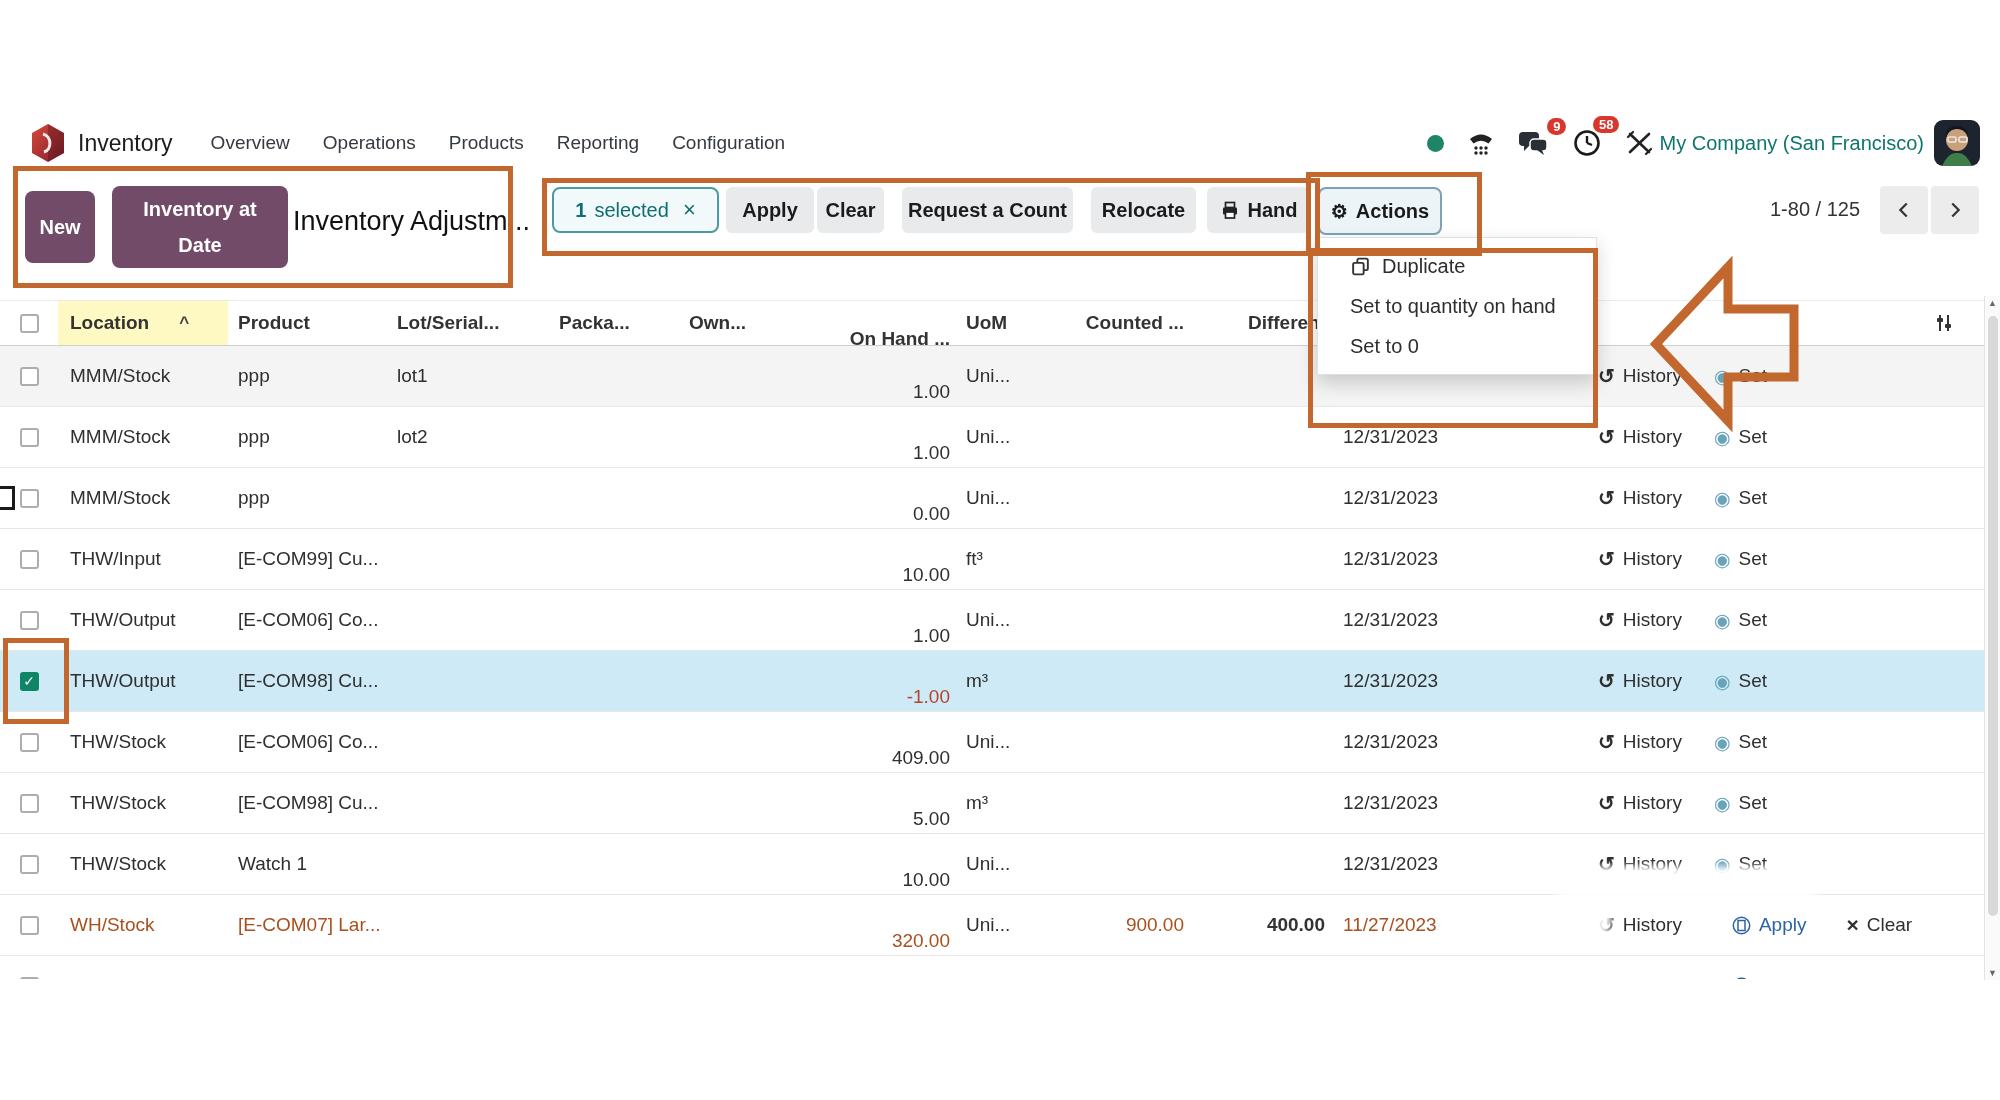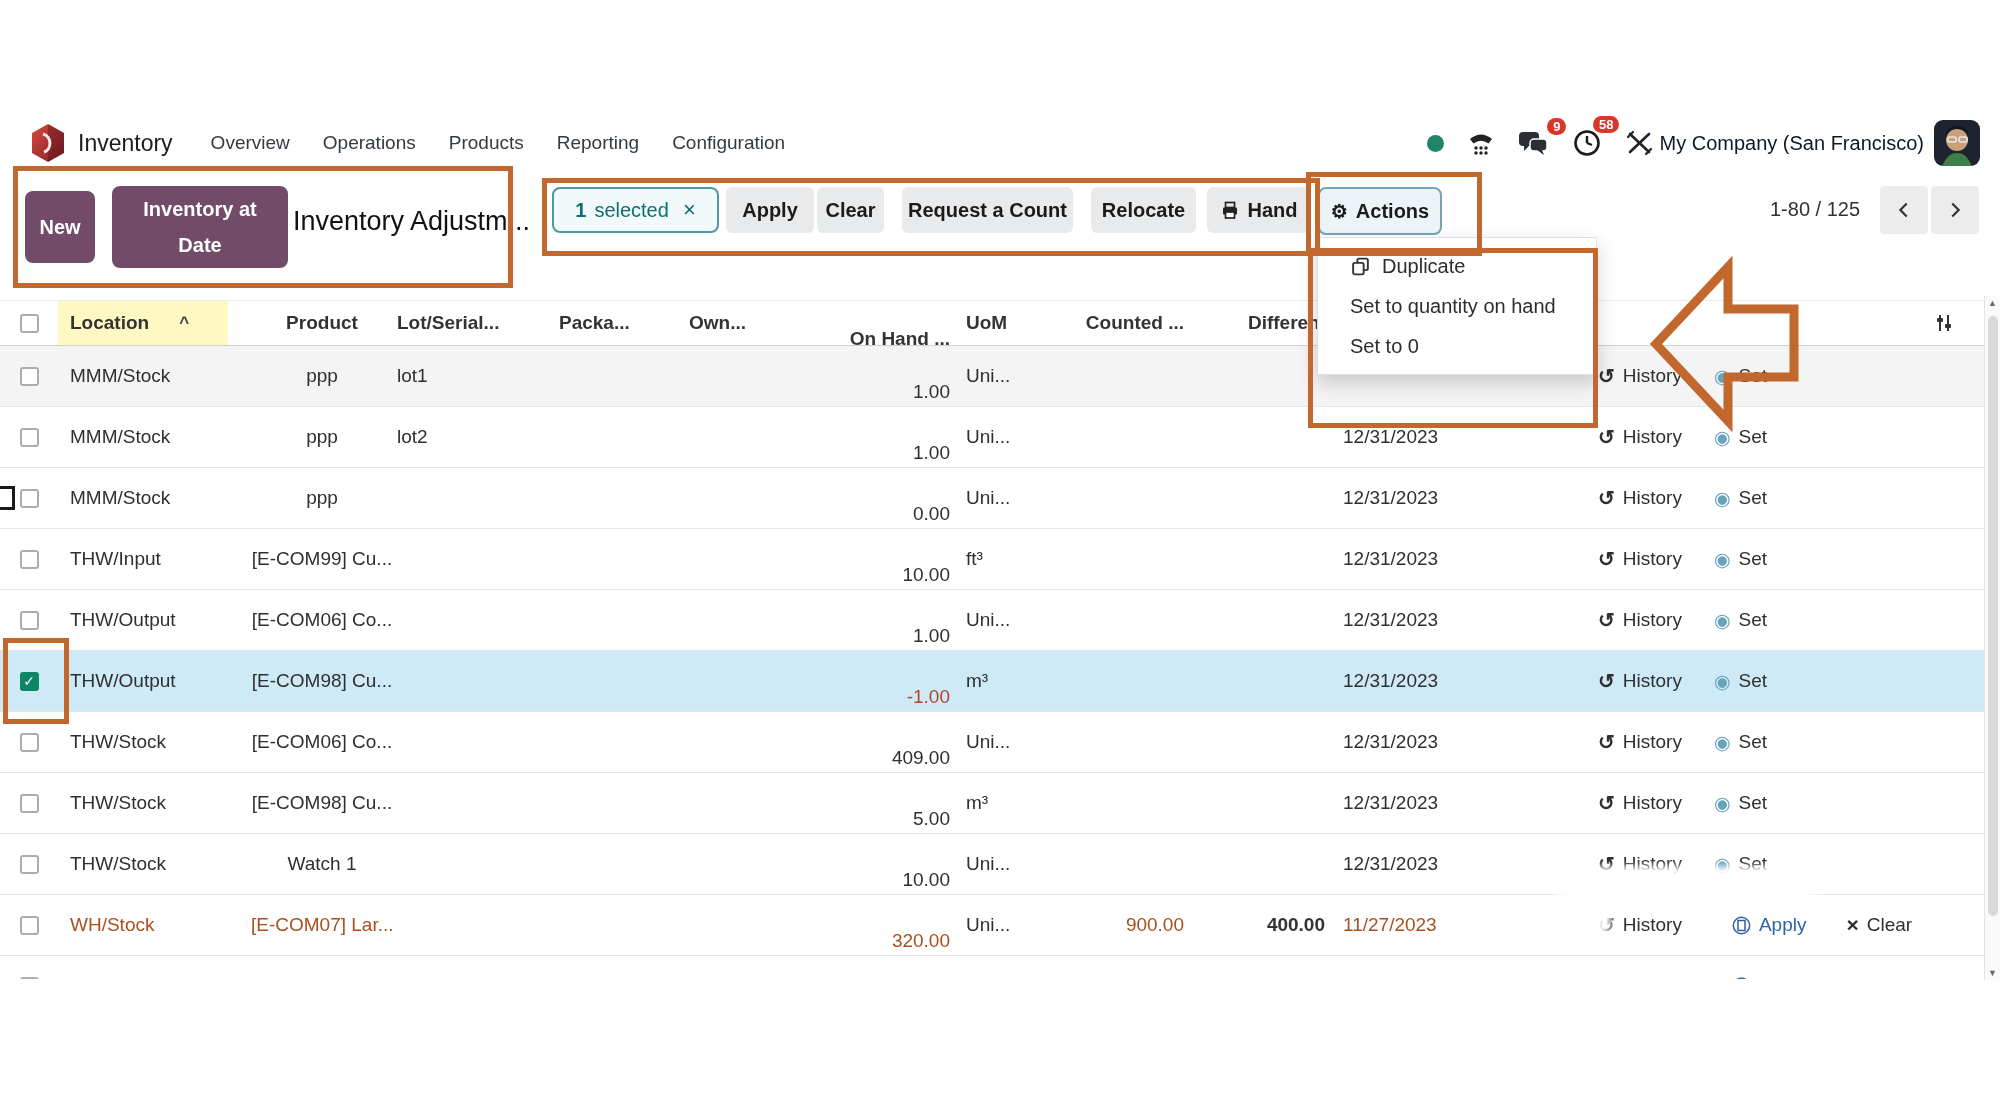--- a/index.html
+++ b/index.html
@@ -12,21 +12,21 @@
           padding:0 20px 0 30px;box-sizing:border-box;background:#fff;}
   .appname{font-size:23px;color:#1c1c1c;margin-left:12px;font-weight:500;}
   .menus{display:flex;gap:33px;margin-left:38px;}
   .menus span{font-size:19px;color:#343a40;cursor:pointer;}
   .nav-spacer{flex:1;}
   .navicons{display:flex;align-items:center;gap:23px;}
   .presence-dot{width:17px;height:17px;border-radius:50%;background:#1e8567;}
   .iconwrap{position:relative;display:inline-flex;align-items:center;}
   .badge{position:absolute;top:-12px;right:-16px;background:#d9372c;color:#fff;font-size:13px;
          font-weight:700;border-radius:10px;padding:2px 6px;line-height:13px;}
-  .company{font-size:20px;color:#0f172a;margin-left:6px;white-space:nowrap;}
+  .company{font-size:20px;color:#0f766e;margin-left:6px;white-space:nowrap;}
   .avatar{margin-left:10px;}
 
   
   .btn-primary{position:absolute;background:#714B67;color:#fff;border:none;border-radius:8px;
                font-family:"Liberation Sans",sans-serif;font-weight:700;font-size:20px;cursor:pointer;}
   .new-btn{left:25px;top:191px;width:70px;height:72px;}
   .date-btn{left:112px;top:186px;width:176px;height:82px;line-height:36px;padding:2px 10px;}
   .page-title{position:absolute;left:293px;top:206px;font-size:27px;font-weight:400;color:#111;margin:0;white-space:nowrap;}
 
   .selchip{position:absolute;left:552px;top:187px;width:167px;height:46px;box-sizing:border-box;
@@ -60,21 +60,21 @@
 
   
   .table-wrap{position:absolute;left:0;top:300px;width:1984px;height:678px;overflow:hidden;border-top:1px solid #ececec;background:#fff;}
   .thead{display:flex;height:44px;align-items:center;border-bottom:1px solid #cfcfcf;font-weight:700;color:#333;position:relative;}
   .trow{display:flex;height:60px;align-items:center;border-bottom:1px solid #e7e7e7;background:#fff;}
   .trow.shaded{background:#f4f4f5;}
   .trow.selected{background:#cdeaf6;}
   .c{box-sizing:border-box;font-size:19px;white-space:nowrap;overflow:hidden;}
   .col-check{width:58px;display:flex;justify-content:center;}
   .col-loc{width:170px;padding-left:12px;}
-  .col-prod{width:165px;padding-left:23px;text-align:center;}
+  .col-prod{width:165px;padding-left:10px;}
   .col-lot{width:160px;padding-left:4px;}
   .col-pack{width:130px;padding-left:6px;}
   .col-own{width:115px;padding-left:6px;}
   .col-onhand{width:156px;text-align:right;padding-right:4px;margin-top:32px;}
   .col-uom{width:106px;padding-left:12px;}
   .col-counted{width:130px;text-align:right;padding-right:6px;}
   .col-diff{width:137px;text-align:right;padding-right:2px;}
   .col-date{width:143px;padding-left:16px;}
   .col-actions{flex:1;padding-left:128px;display:flex;align-items:center;}
   .thead .col-loc{background:#fef9c3;height:44px;display:flex;align-items:center;}

